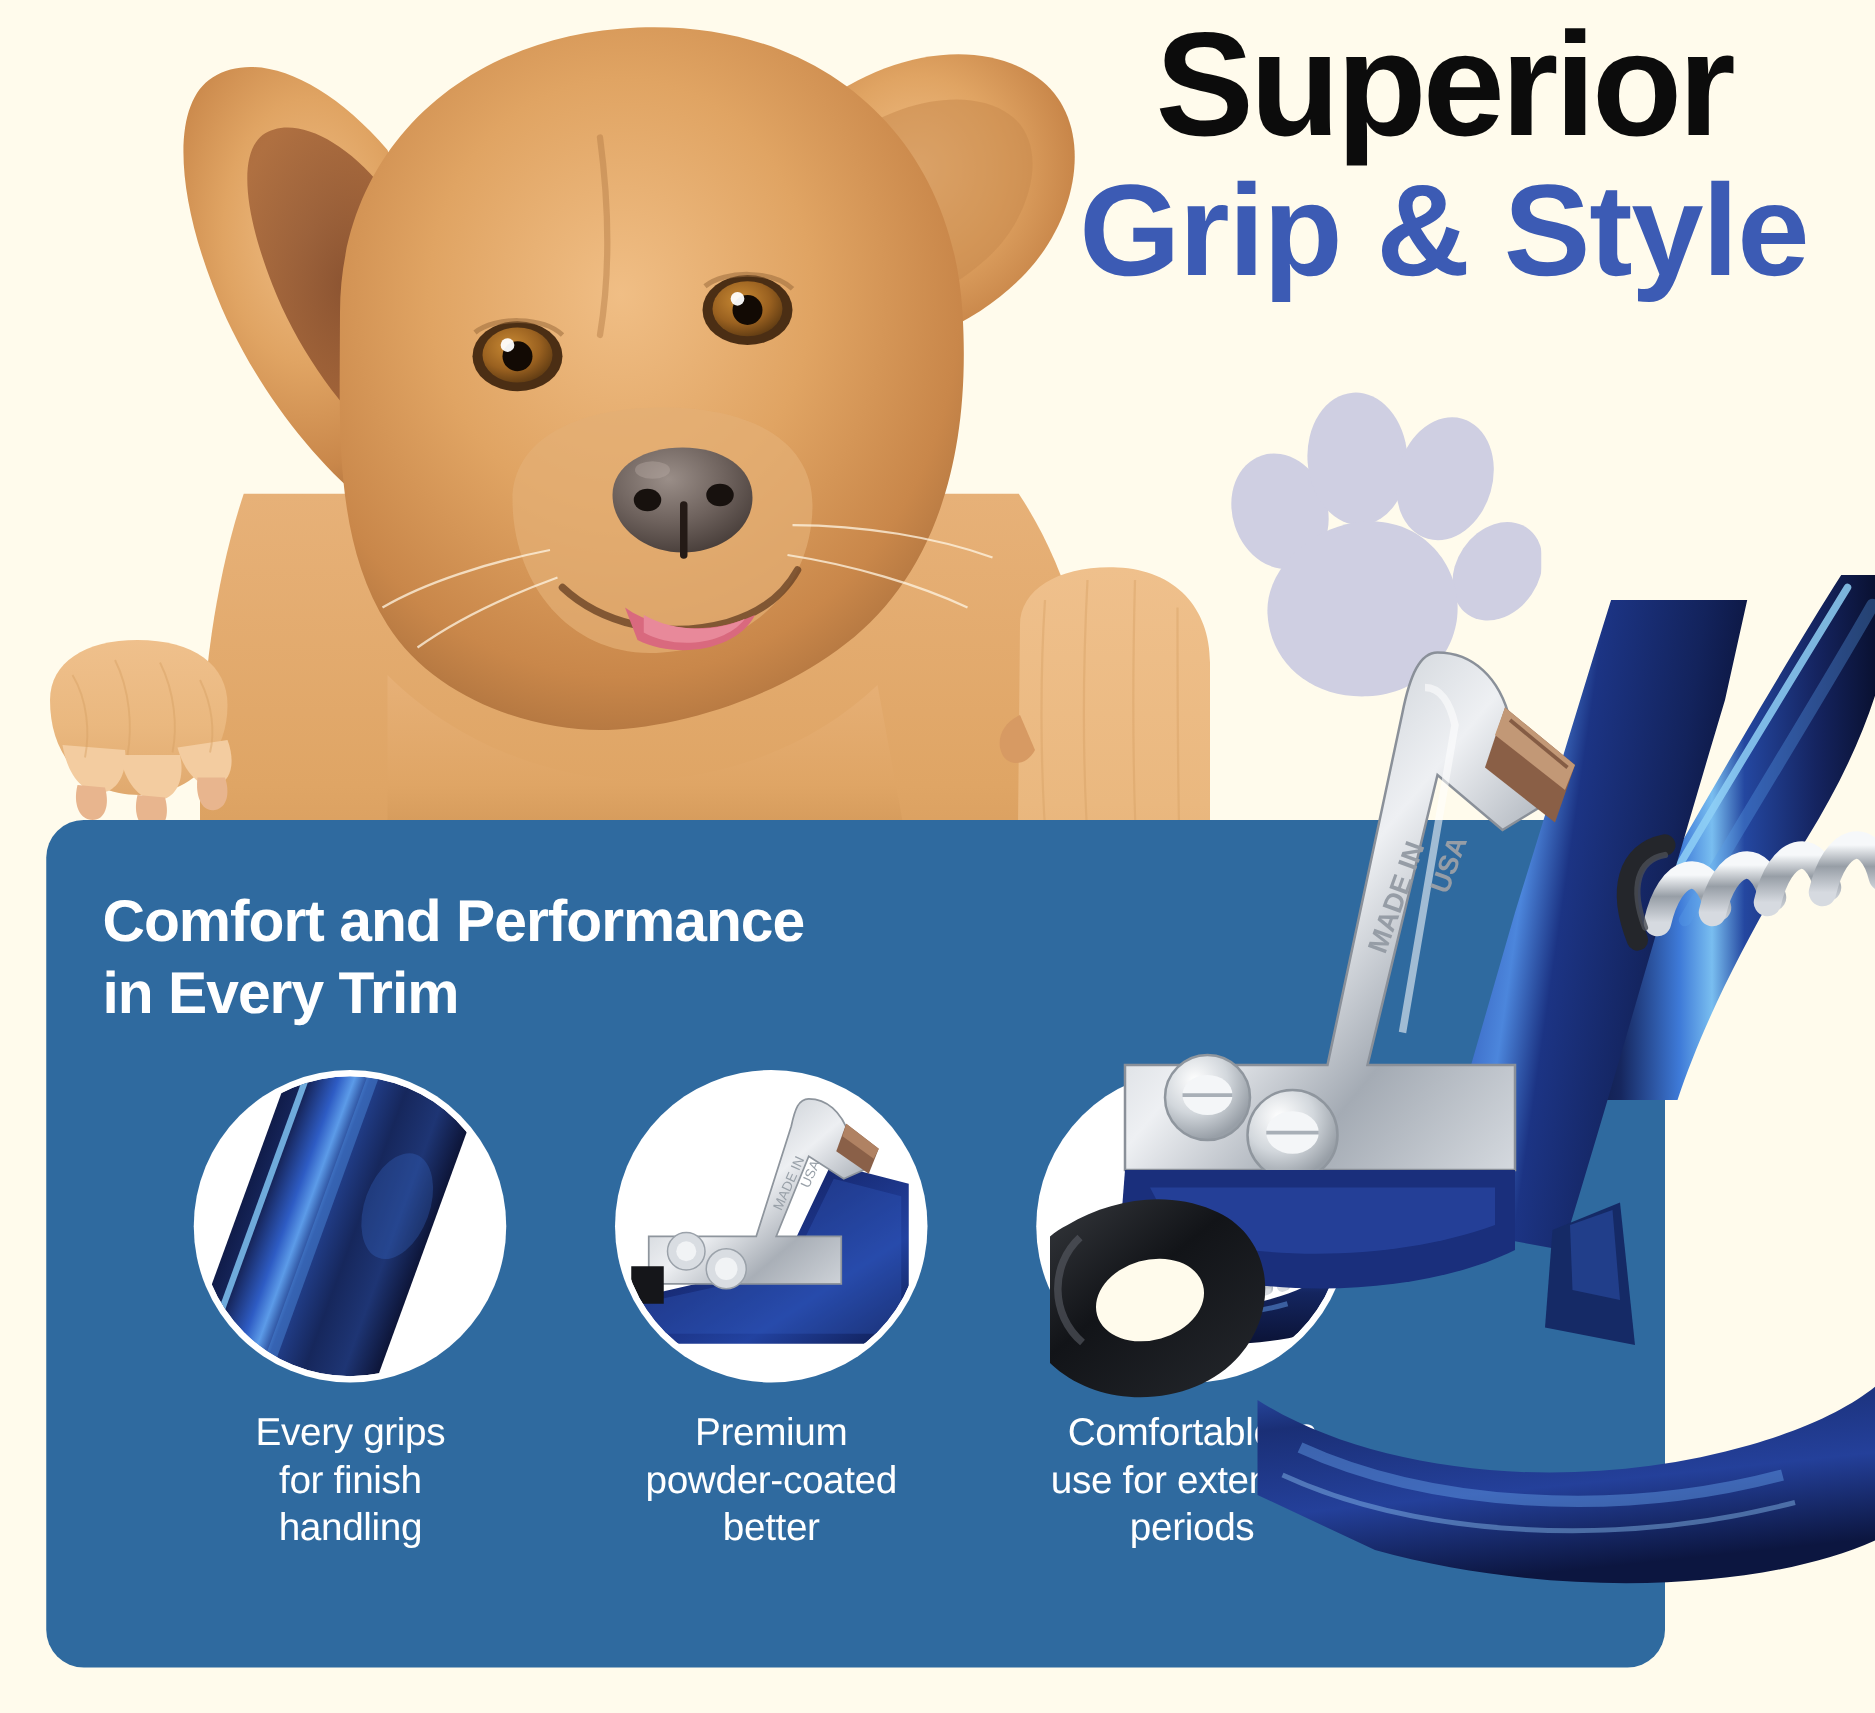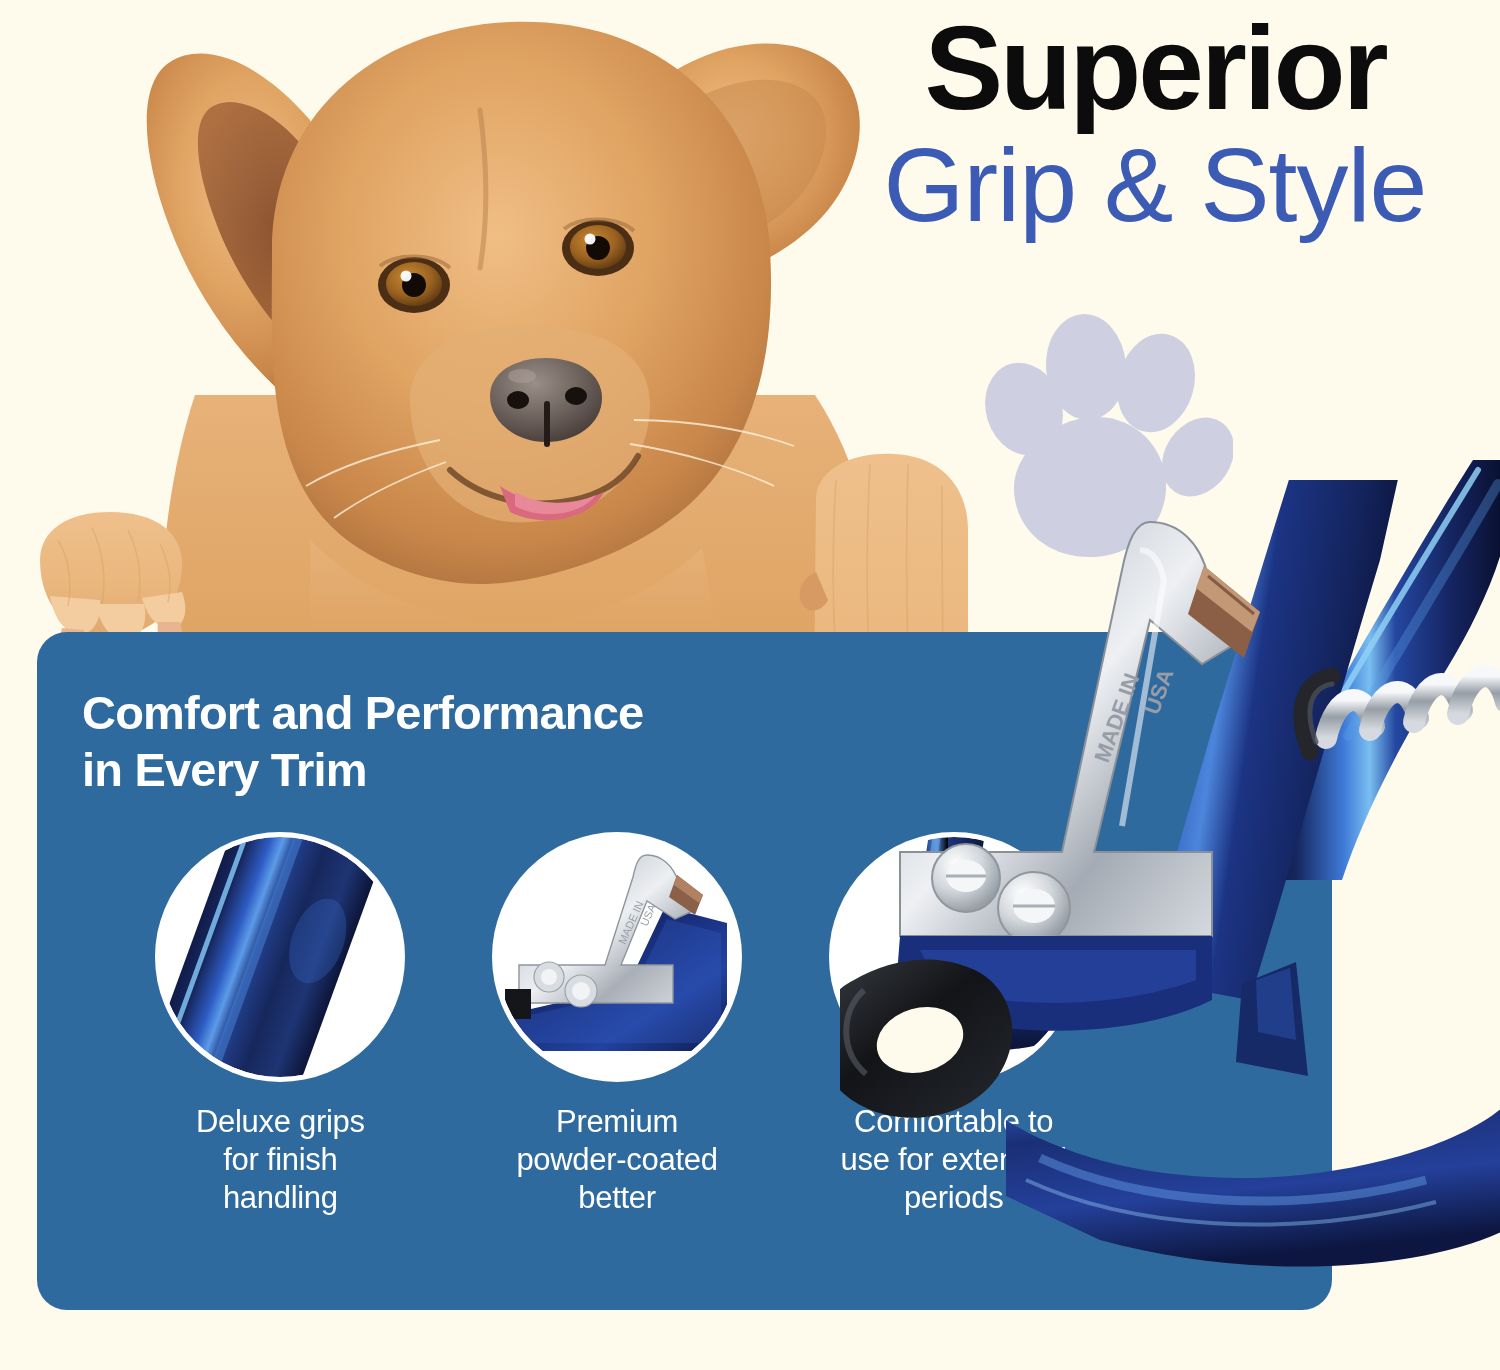--- a/index.html
+++ b/index.html
@@ -11,34 +11,34 @@
   }
   #stage{position:relative;width:1500px;height:1370px;overflow:hidden;background:#FFFBEC;border-radius:13px;}
 
   
   .headline-block{position:absolute;left:820px;top:8px;width:670px;text-align:center;}
   .headline-top{
     font-size:118px;line-height:1.02;font-weight:bold;color:#0C0C0C;
     letter-spacing:-3px;margin:0;
   }
   .headline-sub{
-    font-size:104px;line-height:1.02;font-weight:400;color:#3C5BB4;
+    font-size:104px;line-height:1.02;font-weight:700;color:#3C5BB4;
     letter-spacing:-1px;margin:0;padding-top:4px;
   }
 
   
   .paw-icon{position:absolute;left:958px;top:305px;width:275px;height:265px;}
 
   
   .dog-wrap{position:absolute;left:10px;top:0px;width:980px;height:820px;overflow:hidden;}
   .dog-svg{position:absolute;left:0;top:0;}
 
   
   .blue-card{
-    position:absolute;left:37px;top:632px;width:1295px;height:678px;
+    position:absolute;left:37px;top:656px;width:1295px;height:678px;
     background:#2F6A9F;
     border-radius:30px;
   }
   .card-heading{
     position:absolute;left:45px;top:52px;width:780px;
     color:#FFFFFF;font-size:47px;font-weight:bold;line-height:1.22;
     letter-spacing:-0.8px;
   }
 
   
@@ -256,21 +256,21 @@
               <g transform="rotate(20 120 120)">
                 <rect x="32" y="-60" width="150" height="380" fill="url(#gripG)"></rect>
                 <rect x="44" y="-60" width="5" height="380" fill="#7FC3F2" opacity="0.85"></rect>
                 <rect x="92" y="-60" width="9" height="380" fill="#4E8FE0" opacity="0.45"></rect>
                 <ellipse cx="150" cy="92" rx="26" ry="44" fill="#3E74D8" opacity="0.28"></ellipse>
               </g>
             </g>
           </svg>
         </div>
         <div class="feature-cap">
-          <div>Deluxe grips</div>
+          <div>Every grips</div>
           <div>for finish</div>
           <div>handling</div>
         </div>
       </div>
 
       <div class="feature">
         <div class="circle">
           <svg width="240" height="240" viewBox="0 0 240 240">
             <defs>
               <clipPath id="c2">

